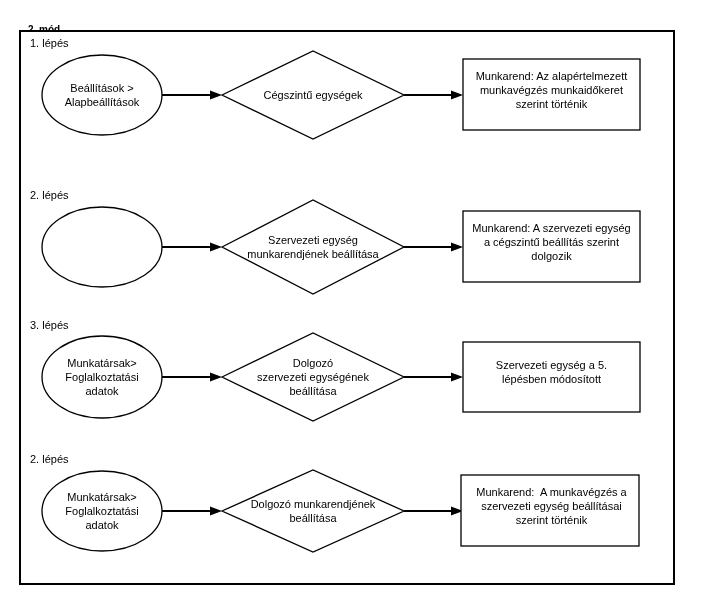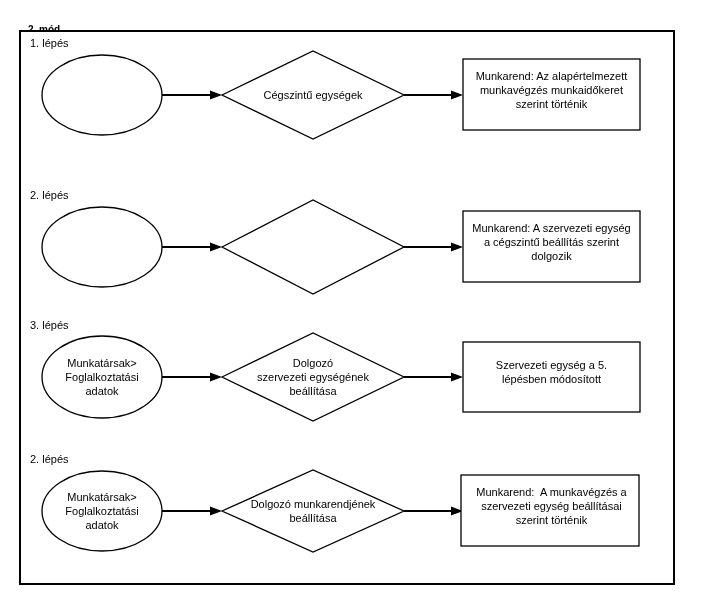--- a/index.html
+++ b/index.html
@@ -56,37 +56,41 @@
     <svg class="row-svg" width="652" height="116" viewBox="0 0 652 116">
       <ellipse cx="81" cy="58" rx="60" ry="40" fill="#fff" stroke="#000" stroke-width="1.3"></ellipse>
       <line x1="141" y1="58" x2="190" y2="58" stroke="#000" stroke-width="1.8"></line>
       <polygon points="189,53.5 201,58 189,62.5" fill="#000"></polygon>
       <polygon points="201,58 292,14 383,58 292,102" fill="#fff" stroke="#000" stroke-width="1.3"></polygon>
       <line x1="383" y1="58" x2="431" y2="58" stroke="#000" stroke-width="1.8"></line>
       <polygon points="430,53.5 442,58 430,62.5" fill="#000"></polygon>
       <rect x="442" y="22" width="177" height="71" fill="#fff" stroke="#000" stroke-width="1.3"></rect>
     </svg>
     <div class="step-label">1. lépés</div>
+    <div class="shape-text ellipse-text">Beállítások &gt;
+Alapbeállítások</div>
     <div class="shape-text diamond-text">Cégszintű egységek</div>
     <div class="shape-text rect-text">Munkarend: Az alapértelmezett
 munkavégzés munkaidőkeret
 szerint történik</div>
   </div>
 
   <div class="flow-row" style="top:157px">
     <svg class="row-svg" width="652" height="116" viewBox="0 0 652 116">
       <ellipse cx="81" cy="58" rx="60" ry="40" fill="#fff" stroke="#000" stroke-width="1.3"></ellipse>
       <line x1="141" y1="58" x2="190" y2="58" stroke="#000" stroke-width="1.8"></line>
       <polygon points="189,53.5 201,58 189,62.5" fill="#000"></polygon>
       <polygon points="201,58 292,11 383,58 292,105" fill="#fff" stroke="#000" stroke-width="1.3"></polygon>
       <line x1="383" y1="58" x2="431" y2="58" stroke="#000" stroke-width="1.8"></line>
       <polygon points="430,53.5 442,58 430,62.5" fill="#000"></polygon>
       <rect x="442" y="22" width="177" height="71" fill="#fff" stroke="#000" stroke-width="1.3"></rect>
     </svg>
     <div class="step-label">2. lépés</div>
+    <div class="shape-text diamond-text">Szervezeti egység
+munkarendjének beállítása</div>
     <div class="shape-text rect-text">Munkarend: A szervezeti egység
 a cégszintű beállítás szerint
 dolgozik</div>
   </div>
 
   <div class="flow-row" style="top:287px">
     <svg class="row-svg" width="652" height="116" viewBox="0 0 652 116">
       <ellipse cx="81" cy="58" rx="60" ry="41" fill="#fff" stroke="#000" stroke-width="1.3"></ellipse>
       <line x1="141" y1="58" x2="190" y2="58" stroke="#000" stroke-width="1.8"></line>
       <polygon points="189,53.5 201,58 189,62.5" fill="#000"></polygon>

